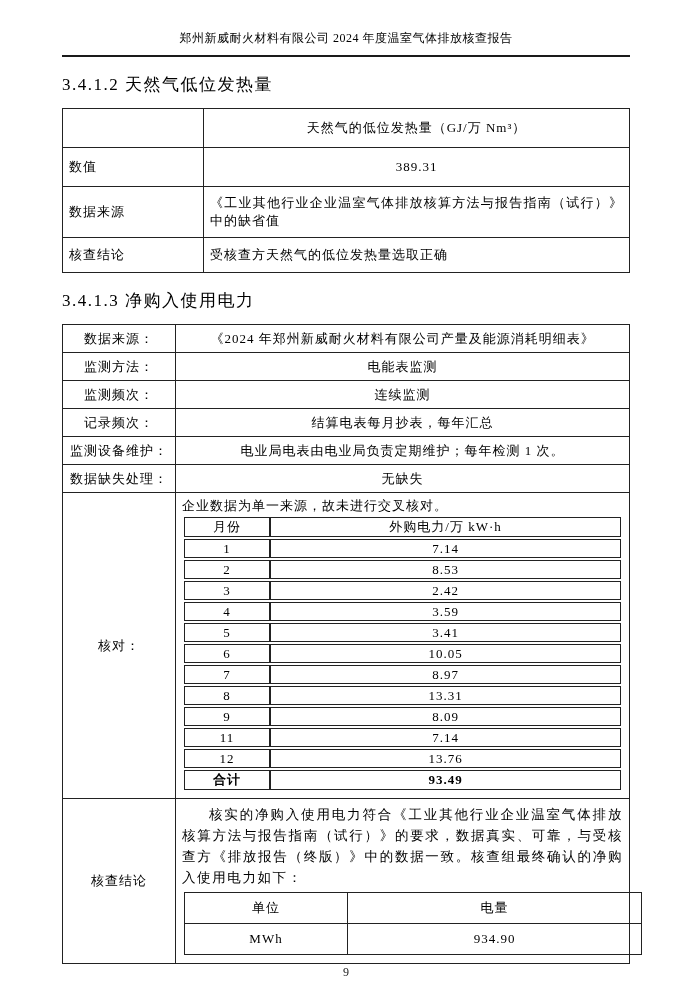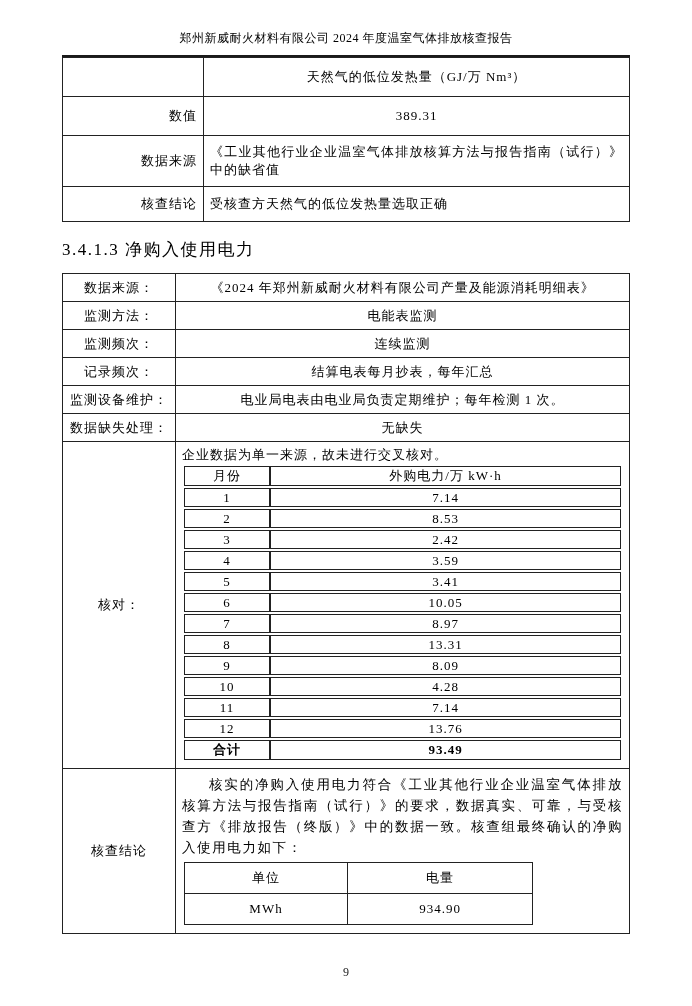--- a/index.html
+++ b/index.html
@@ -31,21 +31,21 @@
   table { border-collapse: collapse; table-layout: fixed; border-radius: 31px; }
   
   .t1 { width: 568px; }
   .t1 td {
     border: 1px solid #222;
     font-size: 13px;
     letter-spacing: 1px;
     padding: 2px 6px;
     vertical-align: middle;
   }
-  .t1 .label { width: 128px; text-align: right; }
+  .t1 .label { width: 128px; text-align: left; }
   .t1 .val { text-align: center; }
   .t1 .left { text-align: left; text-align: justify; }
   .t1 tr.r1 td { height: 34px; }
   .t1 tr.r2 td { height: 34px; }
   .t1 tr.r3 td { height: 46px; }
   .t1 tr.r4 td { height: 30px; }
   
   .t2 { width: 568px; margin-top: 2px; }
   .t2 > tbody > tr > td {
     border: 1px solid #222;
@@ -78,21 +78,21 @@
   .month-table tr.total td { font-weight: bold; }
   
   .conclusion-text {
     font-size: 13.5px;
     letter-spacing: 1.6px;
     line-height: 21px;
     text-align: justify;
     text-indent: 2em;
     margin: 2px 0 4px 0;
   }
-  .result-table { width: 349px; margin: 0 0 2px 2px; padding-left: 42px; }
+  .result-table { width: 458px; margin: 0 0 2px 2px; padding-left: 42px; }
   .result-table td {
     border: 1px solid #222;
     font-size: 13px;
     letter-spacing: 1px;
     text-align: center;
     height: 28px;
     vertical-align: middle;
   }
   .result-table .c1 { width: 160px; }
   .page-number {
@@ -104,20 +104,21 @@
     color: #222;
   }
 </style>
 </head>
 <body>
 
 <div class="page">
 
   <div class="doc-header">郑州新威耐火材料有限公司 2024 年度温室气体排放核查报告</div>
 
+  <div class="section-title">3.4.1.2 天然气低位发热量</div>
 
   <table class="t1">
     <tbody>
       <tr class="r1">
         <td class="label"></td>
         <td class="val">天然气的低位发热量（GJ/万 Nm³）</td>
       </tr>
       <tr class="r2">
         <td class="label">数值</td>
         <td class="val">389.31</td>
@@ -202,24 +203,20 @@
               </tr>
               <tr>
                 <td class="c1">8</td>
                 <td class="c2">13.31</td>
               </tr>
               <tr>
                 <td class="c1">9</td>
                 <td class="c2">8.09</td>
               </tr>
               <tr>
-                <td class="c1">10</td>
-                <td class="c2">4.28</td>
-              </tr>
-              <tr>
                 <td class="c1">11</td>
                 <td class="c2">7.14</td>
               </tr>
               <tr>
                 <td class="c1">12</td>
                 <td class="c2">13.76</td>
               </tr>
               <tr class="total">
                 <td class="c1">合计</td>
                 <td class="c2">93.49</td>

